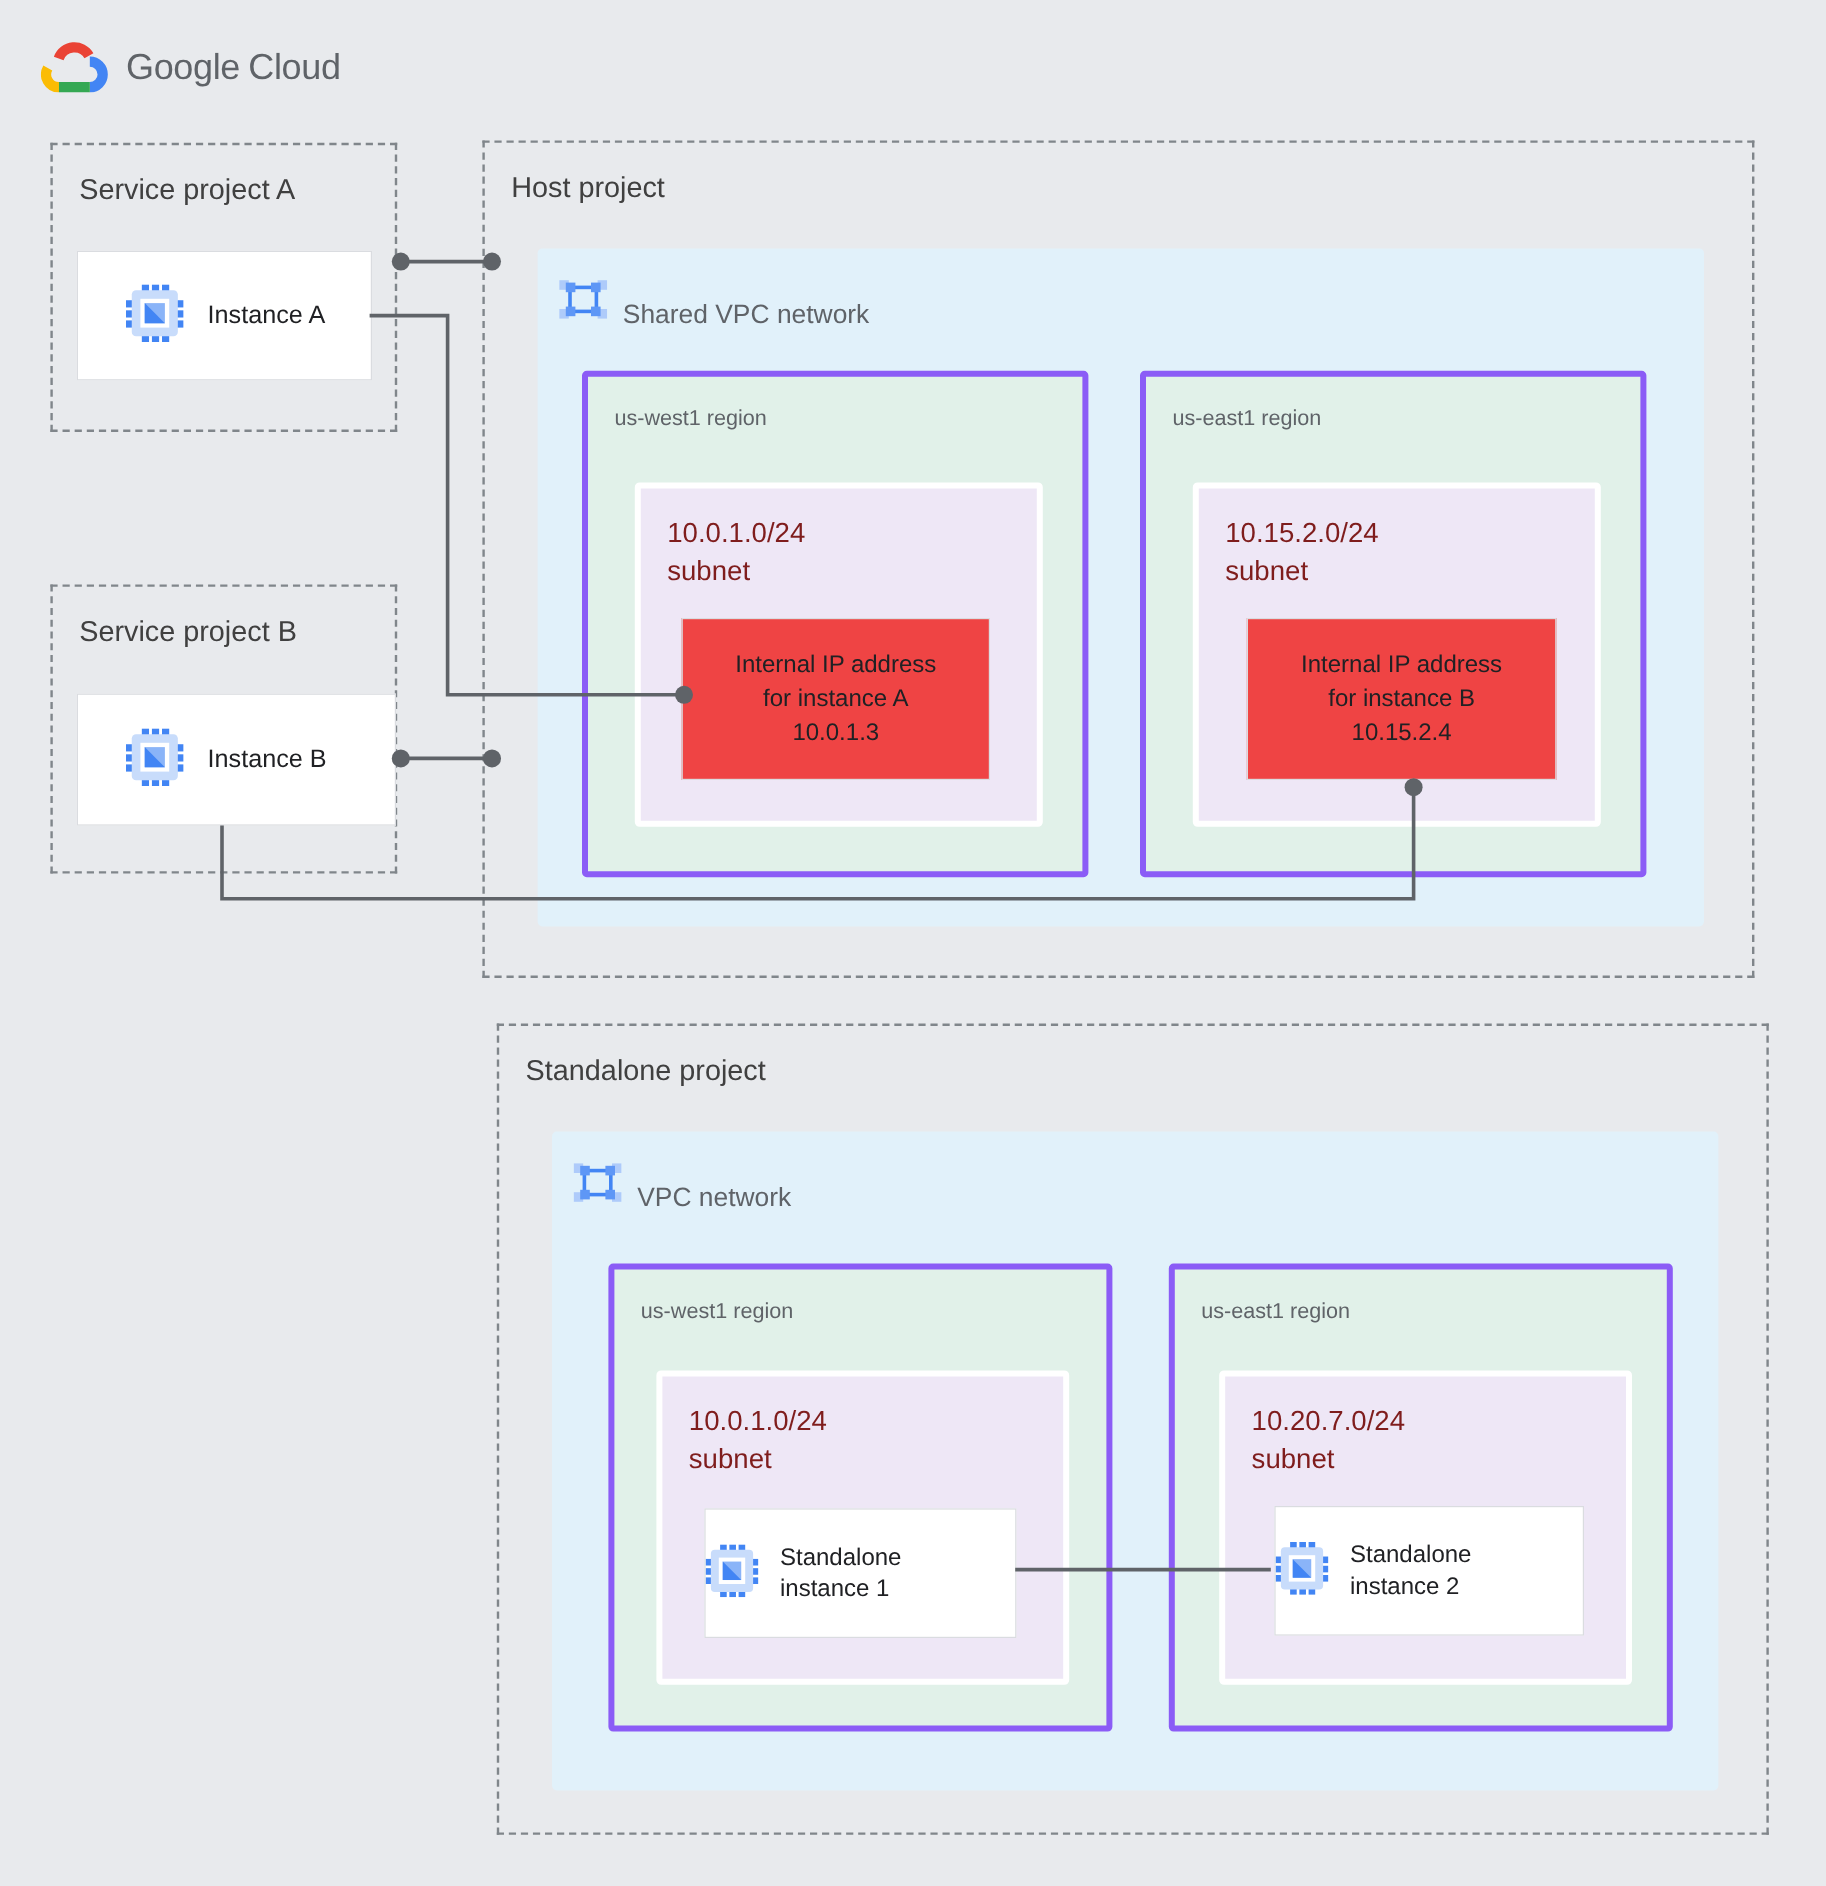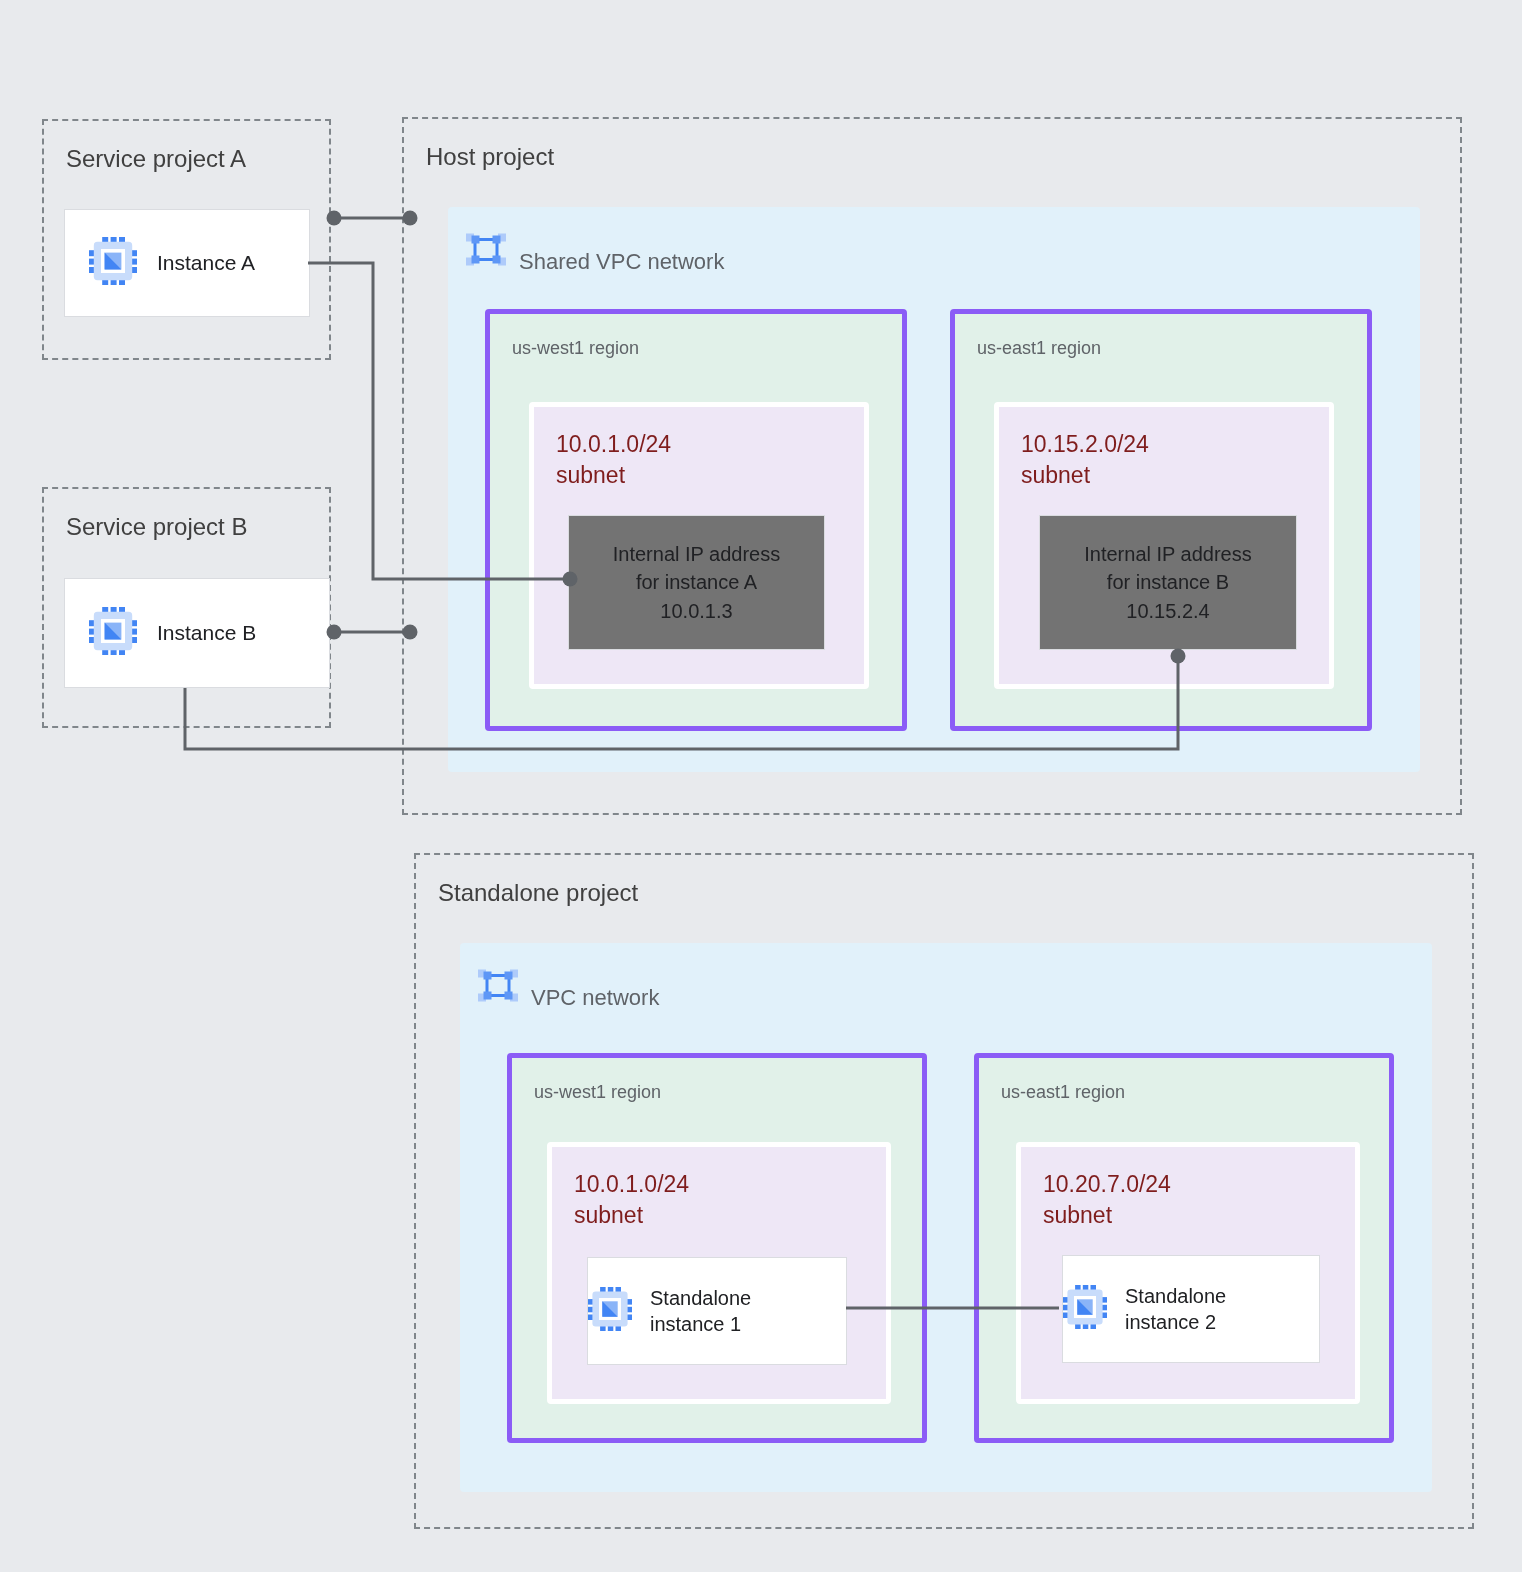--- a/index.html
+++ b/index.html
@@ -15,21 +15,21 @@
   .logo-text .g{font-weight:500;margin-right:7px;}
   
   .dashed-box{position:absolute;border:2px dashed #80868B;box-sizing:border-box;}
   #svc-a{left:42px;top:119px;width:289px;height:241px;}
   #svc-b{left:42px;top:487px;width:289px;height:241px;}
   #host{left:402px;top:117px;width:1060px;height:698px;}
   #standalone{left:414px;top:853px;width:1060px;height:676px;}
   .proj-label{position:absolute;left:22px;top:24px;font-size:24px;color:#404040;}
   
   .instance-box{position:absolute;background:#FFF;border:1px solid #DADCE0;
-    display:flex;align-items:center;gap:20px;padding-left:24px;box-sizing:border-box;}
+    display:flex;align-items:center;gap:20px;padding-left:40px;box-sizing:border-box;}
   #instance-a{left:20px;top:88px;width:246px;height:108px;}
   #instance-b{left:20px;top:89px;width:266px;height:110px;}
   .instance-label{font-size:21px;color:#202124;}
   
   .network-box{position:absolute;background:var(--network-fill,#E1F1FA);border-radius:4px;}
   #host-network{left:44px;top:88px;width:972px;height:565px;}
   #standalone-network{left:44px;top:88px;width:972px;height:549px;}
   .network-header{position:absolute;left:18px;top:22px;display:flex;align-items:center;gap:13px;}
   .network-label{font-size:22px;color:#5F6368;margin-top:20px;}
   
@@ -42,40 +42,51 @@
   .region-label{position:absolute;left:22px;top:24px;font-size:18px;color:#5F6368;}
   
   .subnet-box{position:absolute;background:var(--subnet-fill,#EEE7F6);
     border:5px solid #FFF;border-radius:4px;box-sizing:border-box;}
   #host-subnet-0{left:39px;top:88px;width:340px;height:287px;}
   #host-subnet-1{left:39px;top:88px;width:340px;height:287px;}
   #sa-subnet-0{left:35px;top:84px;width:344px;height:262px;}
   #sa-subnet-1{left:37px;top:84px;width:344px;height:262px;}
   .subnet-label{position:absolute;left:22px;top:22px;font-size:23px;color:#7f1d1d;line-height:1.35;}
   
-  .ip-box{position:absolute;background:#737373;border:1px solid #DADCE0;box-sizing:border-box;
+  .ip-box{position:absolute;background:#ef4444;border:1px solid #DADCE0;box-sizing:border-box;
     display:flex;flex-direction:column;justify-content:center;text-align:center;
     font-size:20px;color:#202124;line-height:1.42;}
   #ip-a{left:34px;top:108px;width:257px;height:135px;}
   #ip-b{left:40px;top:108px;width:258px;height:135px;}
   .instance-box-sm{position:absolute;background:#FFF;border:1px solid #DADCE0;box-sizing:border-box;
     display:flex;align-items:center;gap:18px;}
   #sa-instance-0{left:35px;top:110px;width:260px;height:108px;}
   #sa-instance-1{left:41px;top:108px;width:258px;height:108px;}
   .instance-label-sm{font-size:20px;color:#202124;line-height:1.3;width:125px;}
   
   #connectors{position:absolute;left:0;top:0;width:1522px;height:1572px;pointer-events:none;}
   #connectors .wire{stroke:var(--connector,#5F6368);stroke-width:3;fill:none;}
   #connectors .dot{fill:var(--connector,#5F6368);}
 </style>
 </head>
 <body>
 
 <div id="canvas">
 
+  <div class="logo">
+    <span>
+      <svg width="56" height="45" viewBox="0 0 52 42">
+        <path d="M13.8 15.6 A 13 13 0 0 1 37.3 13.5" stroke="#EA4335" stroke-width="8" fill="none"></path>
+        <path d="M38 18 A 10 10 0 0 1 38 38" stroke="#4285F4" stroke-width="8" fill="none"></path>
+        <path d="M5.3 23 A 10 10 0 0 0 14 38" stroke="#FBBC04" stroke-width="8" fill="none"></path>
+        <path d="M14 38 H 38" stroke="#34A853" stroke-width="8" fill="none"></path>
+      </svg>
+    </span>
+    <span class="logo-text"><span class="g">Google</span><span>Cloud</span></span>
+  </div>
 
   <div class="dashed-box" id="svc-a">
     <div class="proj-label">Service project A</div>
     <div class="instance-box" id="instance-a">
       <span>
         <svg width="48" height="48" viewBox="0 0 40 40">
           <g fill="#4285F4">
             <rect x="11" y="0" width="5" height="7"></rect>
               <rect x="18" y="0" width="5" height="7"></rect>
               <rect x="25" y="0" width="5" height="7"></rect>

